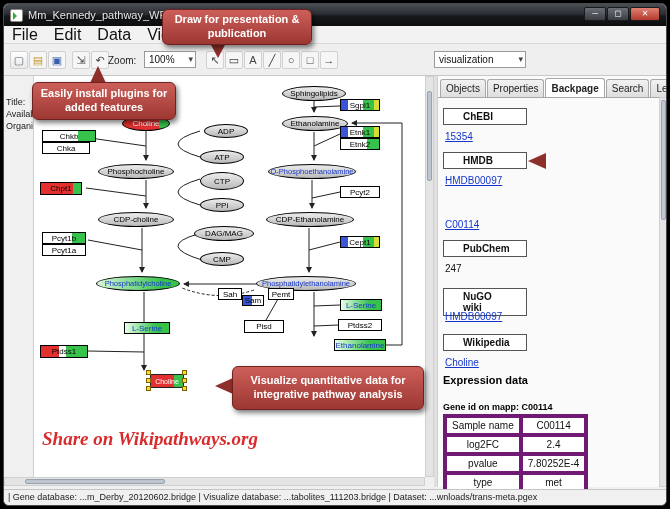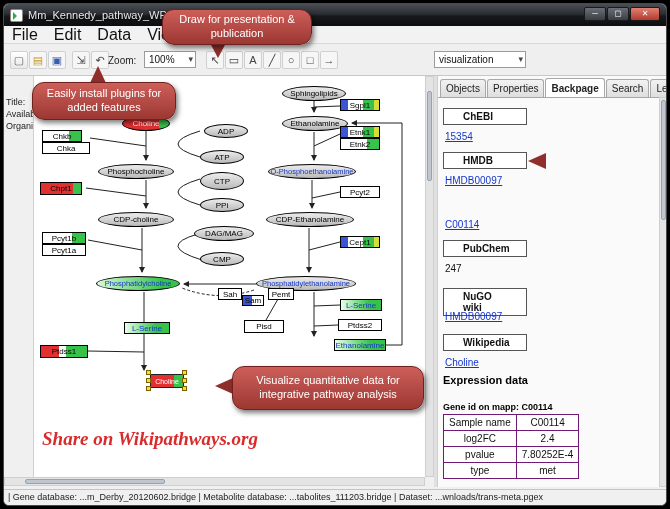--- a/index.html
+++ b/index.html
@@ -92,28 +92,28 @@
     background:linear-gradient(#f2f2f2,#ddd); color:#222; border-radius:3px 3px 0 0; margin-right:1px; }
   .tab.active { background:#fff; font-weight:bold; position:relative; top:-1px; padding-top:4px; }
   #tabs-underline { position:absolute; left:0; top:21px; width:100%; height:1px; background:#a8a8a8; }
   .bp-header { position:absolute; left:5px; width:84px; border:1px solid #555; background:#fff;
     font-size:10px; font-weight:bold; color:#111; padding:2px 19px; }
   .bp-link { position:absolute; left:7px; font-size:10px; color:#1436cc; text-decoration:underline; }
   .bp-plain { position:absolute; left:7px; font-size:10px; color:#111; }
   #exp-title { position:absolute; left:5px; top:298px; font-size:11px; font-weight:bold; color:#000; }
   #geneid-line { position:absolute; left:5px; top:326px; font-size:9px; font-weight:bold; color:#000; }
   #exp-table { position:absolute; left:5px; top:338px; border-collapse:collapse; }
-  #exp-table td { border:1px solid #701a75; font-size:10px; color:#111; padding:2px 5px; text-align:center;
+  #exp-table td { border:4px solid #701a75; font-size:10px; color:#111; padding:2px 5px; text-align:center;
     background:#fff; min-width:52px; }
   
   #statusbar { position:absolute; left:0; top:485px; width:100%; height:16px; background:#f0f0f0;
     border-top:1px solid #c4c4c4; font-size:9px; color:#222; padding:2px 4px; white-space:nowrap; overflow:hidden; }
   
   .callout { position:absolute; z-index:60; background:linear-gradient(180deg,#cd5f5a,#9c3732);
-    border:1px solid #6e211e; border-radius:12px; color:#fff; font-weight:normal; font-size:11px;
+    border:1px solid #6e211e; border-radius:6px; color:#fff; font-weight:bold; font-size:11px;
     text-align:center; display:flex; align-items:center; justify-content:center; padding:3px 6px;
     box-shadow:2px 3px 5px rgba(0,0,0,.5); line-height:1.25; }
   .pt { position:absolute; z-index:59; width:0; height:0; }
   #pt-draw { left:206px; top:39px; border-left:8px solid transparent; border-right:8px solid transparent;
     border-top:15px solid #8f2f2b; }
   #pt-plugins { left:86px; top:62px; border-left:8px solid transparent; border-right:8px solid transparent;
     border-bottom:17px solid #8f2f2b; }
   #pt-link { left:524px; top:149px; border-top:8px solid transparent; border-bottom:8px solid transparent;
     border-right:18px solid #8f2f2b; }
   #pt-vis { left:211px; top:374px; border-top:8px solid transparent; border-bottom:8px solid transparent;
@@ -216,21 +216,21 @@
     <div class="nd" style="left:196px;top:96px;width:44px;height:18px">CTP</div>
     <div class="nd" style="left:196px;top:122px;width:44px;height:14px">PPi</div>
     <div class="nd" style="left:94px;top:136px;width:76px;height:15px">CDP-choline</div>
     <div class="nd" style="left:262px;top:136px;width:88px;height:15px">CDP-Ethanolamine</div>
     <div class="nd" style="left:190px;top:150px;width:60px;height:15px">DAG/MAG</div>
     <div class="nd" style="left:196px;top:176px;width:44px;height:14px">CMP</div>
     <div class="nd e-green" style="left:92px;top:200px;width:84px;height:15px;font-size:7.5px">Phosphatidylcholine</div>
     <div class="nd t-blue" style="left:252px;top:200px;width:100px;height:15px;font-size:7.5px">Phosphatidylethanolamine</div>
 
     <div class="gb c-multi" style="left:336px;top:23px;width:40px;height:12px">Sgpl1</div>
-    <div class="gb c-green" style="left:38px;top:54px;width:40px;height:12px">Chkb</div>
+    <div class="gb c-green" style="left:38px;top:54px;width:54px;height:12px">Chkb</div>
     <div class="gb" style="left:38px;top:66px;width:48px;height:12px">Chka</div>
     <div class="gb c-multi" style="left:336px;top:50px;width:40px;height:12px">Etnk1</div>
     <div class="gb c-green" style="left:336px;top:62px;width:40px;height:12px">Etnk2</div>
     <div class="gb c-red" style="left:36px;top:106px;width:42px;height:13px">Chpt1</div>
     <div class="gb" style="left:336px;top:110px;width:40px;height:12px">Pcyt2</div>
     <div class="gb c-green" style="left:38px;top:156px;width:44px;height:12px">Pcyt1b</div>
     <div class="gb" style="left:38px;top:168px;width:44px;height:12px">Pcyt1a</div>
     <div class="gb c-multi" style="left:336px;top:160px;width:40px;height:12px">Cept1</div>
     <div class="gb" style="left:214px;top:212px;width:24px;height:12px">Sah</div>
     <div class="gb c-blue" style="left:238px;top:219px;width:22px;height:11px">Sam</div>
@@ -305,21 +305,21 @@
         <td>type</td>
         <td>met</td>
       </tr>
     </tbody>
       </table>
   </div>
   <div class="sb" id="panel-scroll">
       <div class="sb-thumb"></div>
     </div>
 
-  <div id="statusbar">| Gene database: ...m_Derby_20120602.bridge  |  Metabolite database: ...tabolites_111203.bridge  |  Dataset: ...wnloads/trans-meta.pgex</div>
+  <div id="statusbar">| Gene database: ...m_Derby_20120602.bridge  |  Visualize database: ...tabolites_111203.bridge  |  Dataset: ...wnloads/trans-meta.pgex</div>
 
   <div class="callout" style="left:158px;top:5px;width:150px;height:36px">Draw for presentation &amp; publication</div>
   <div class="pt" id="pt-draw"></div>
 
   <div class="callout" style="left:28px;top:78px;width:144px;height:38px">Easily install plugins for added features</div>
   <div class="pt" id="pt-plugins"></div>
 
   <div class="pt" id="pt-link"></div>
 
   <div class="callout" style="left:228px;top:362px;width:192px;height:44px">Visualize quantitative data  for integrative pathway analysis</div>

